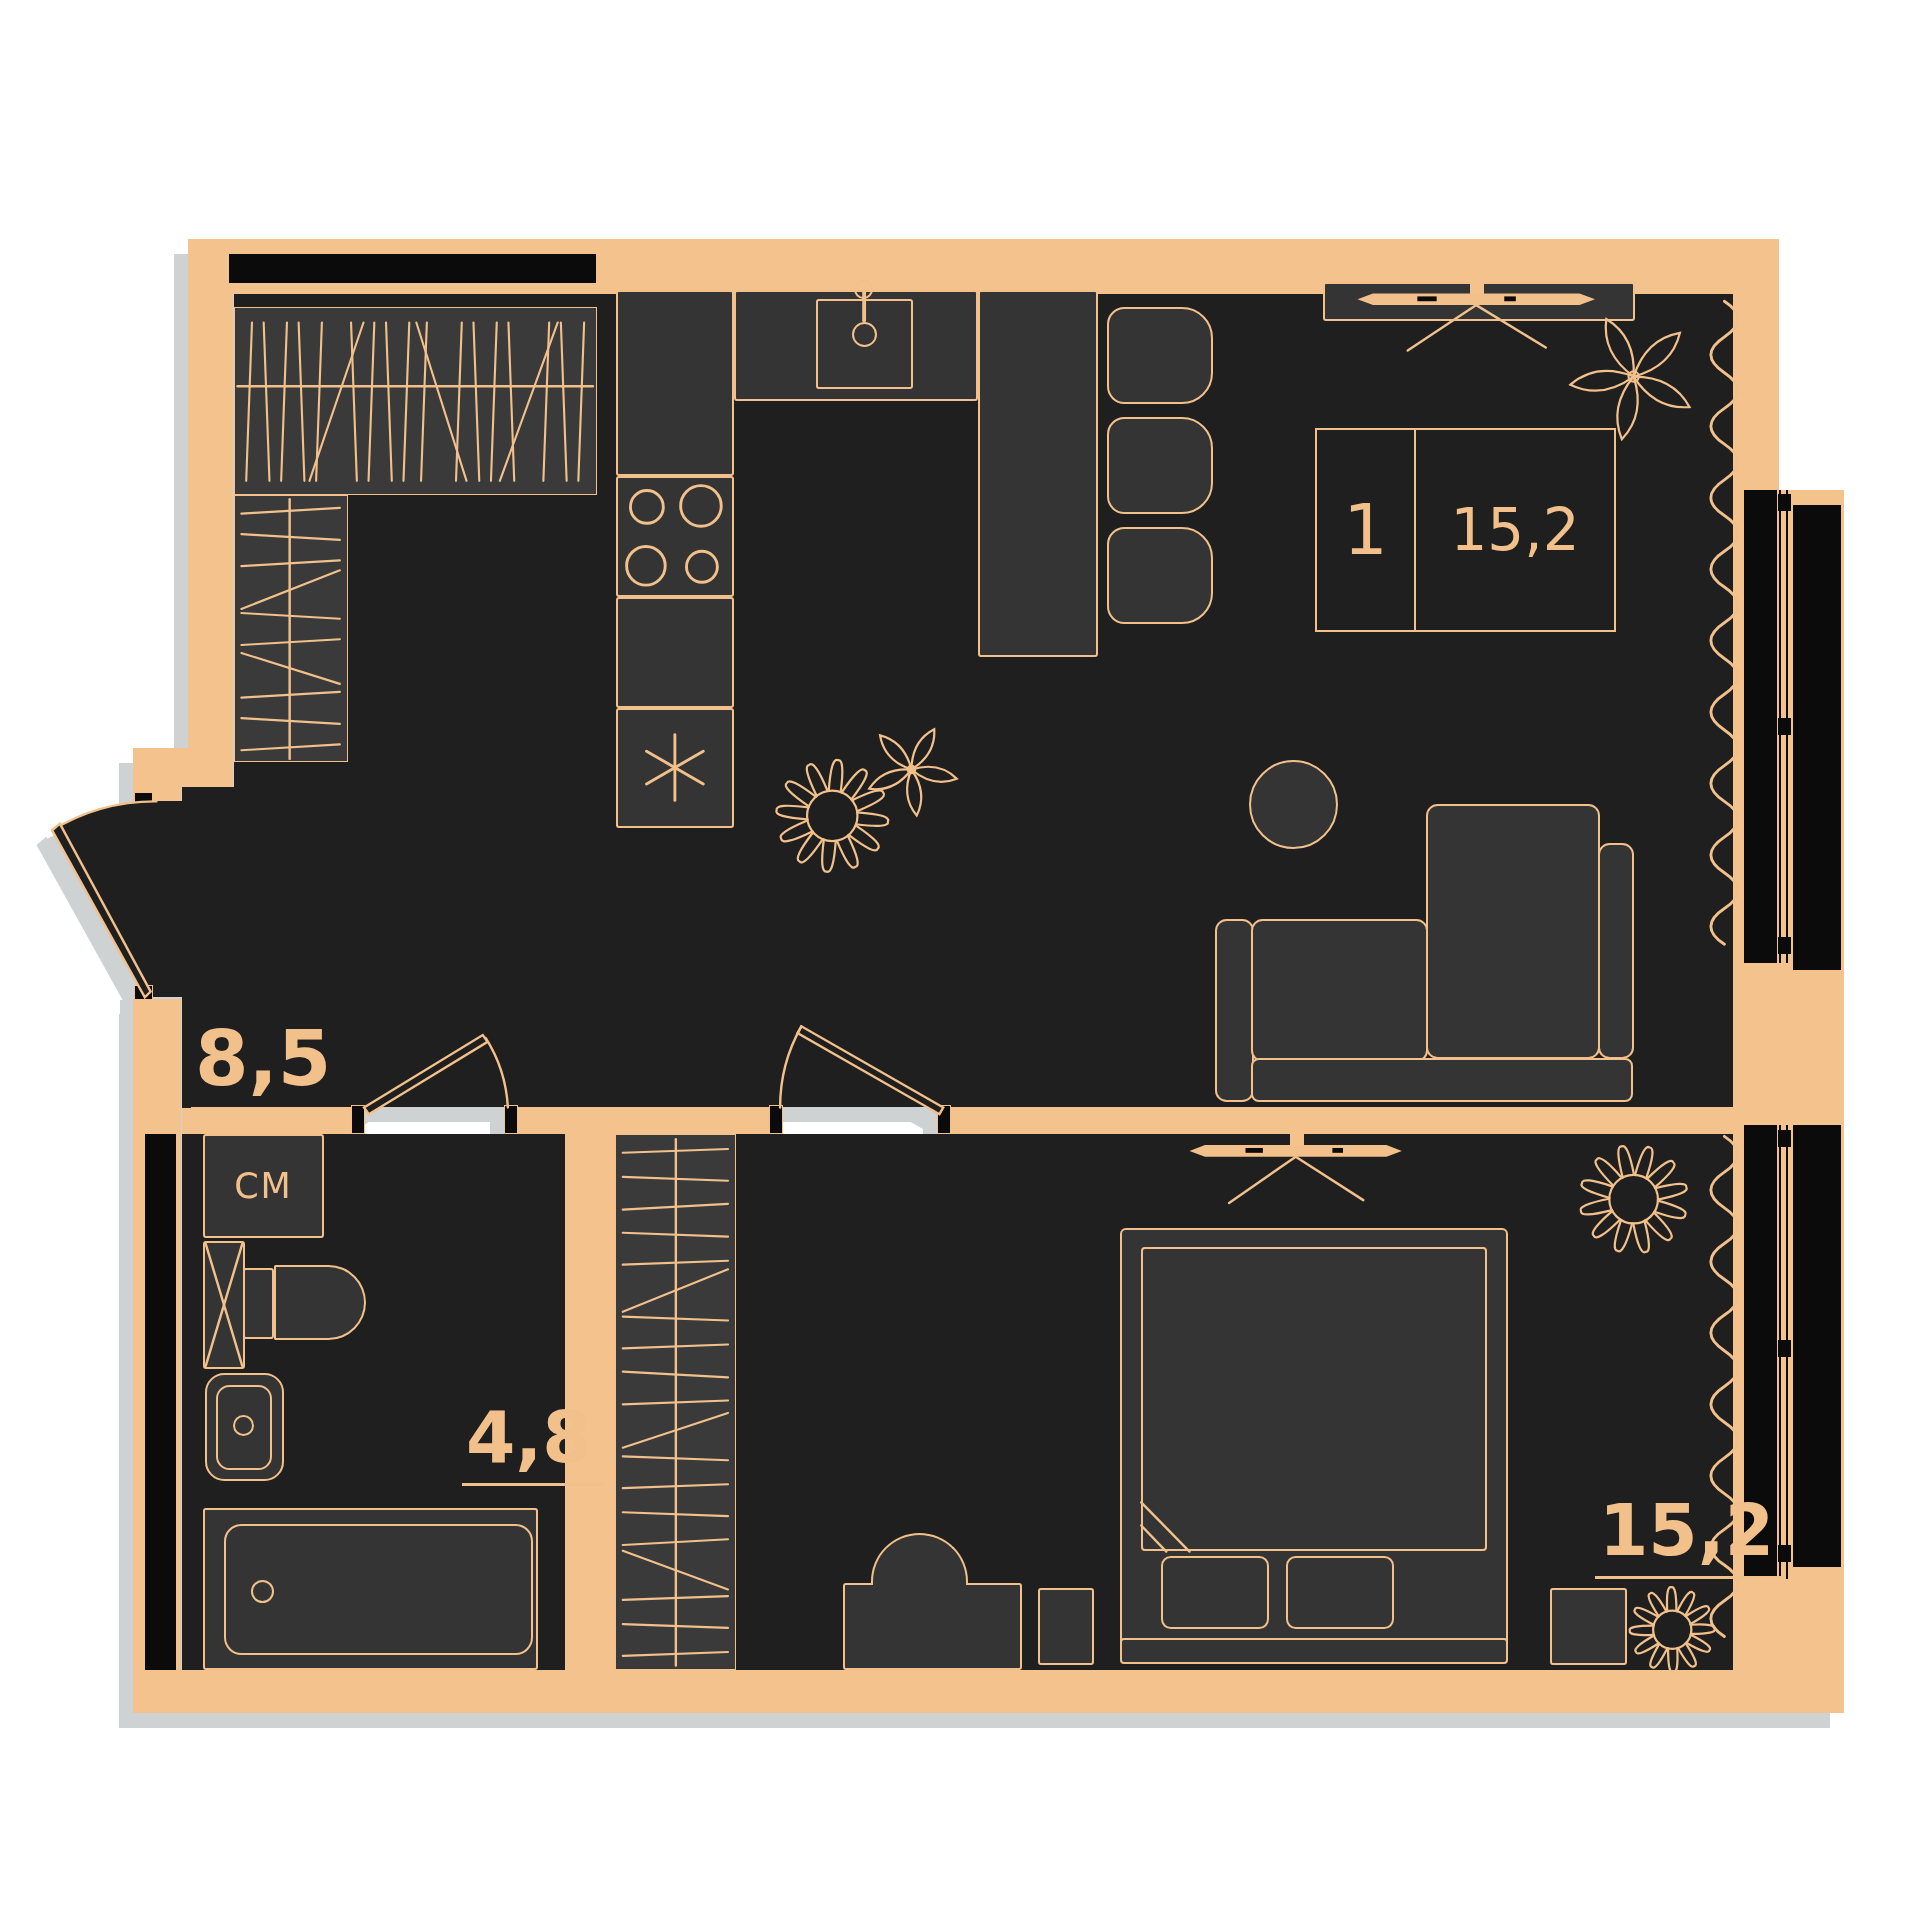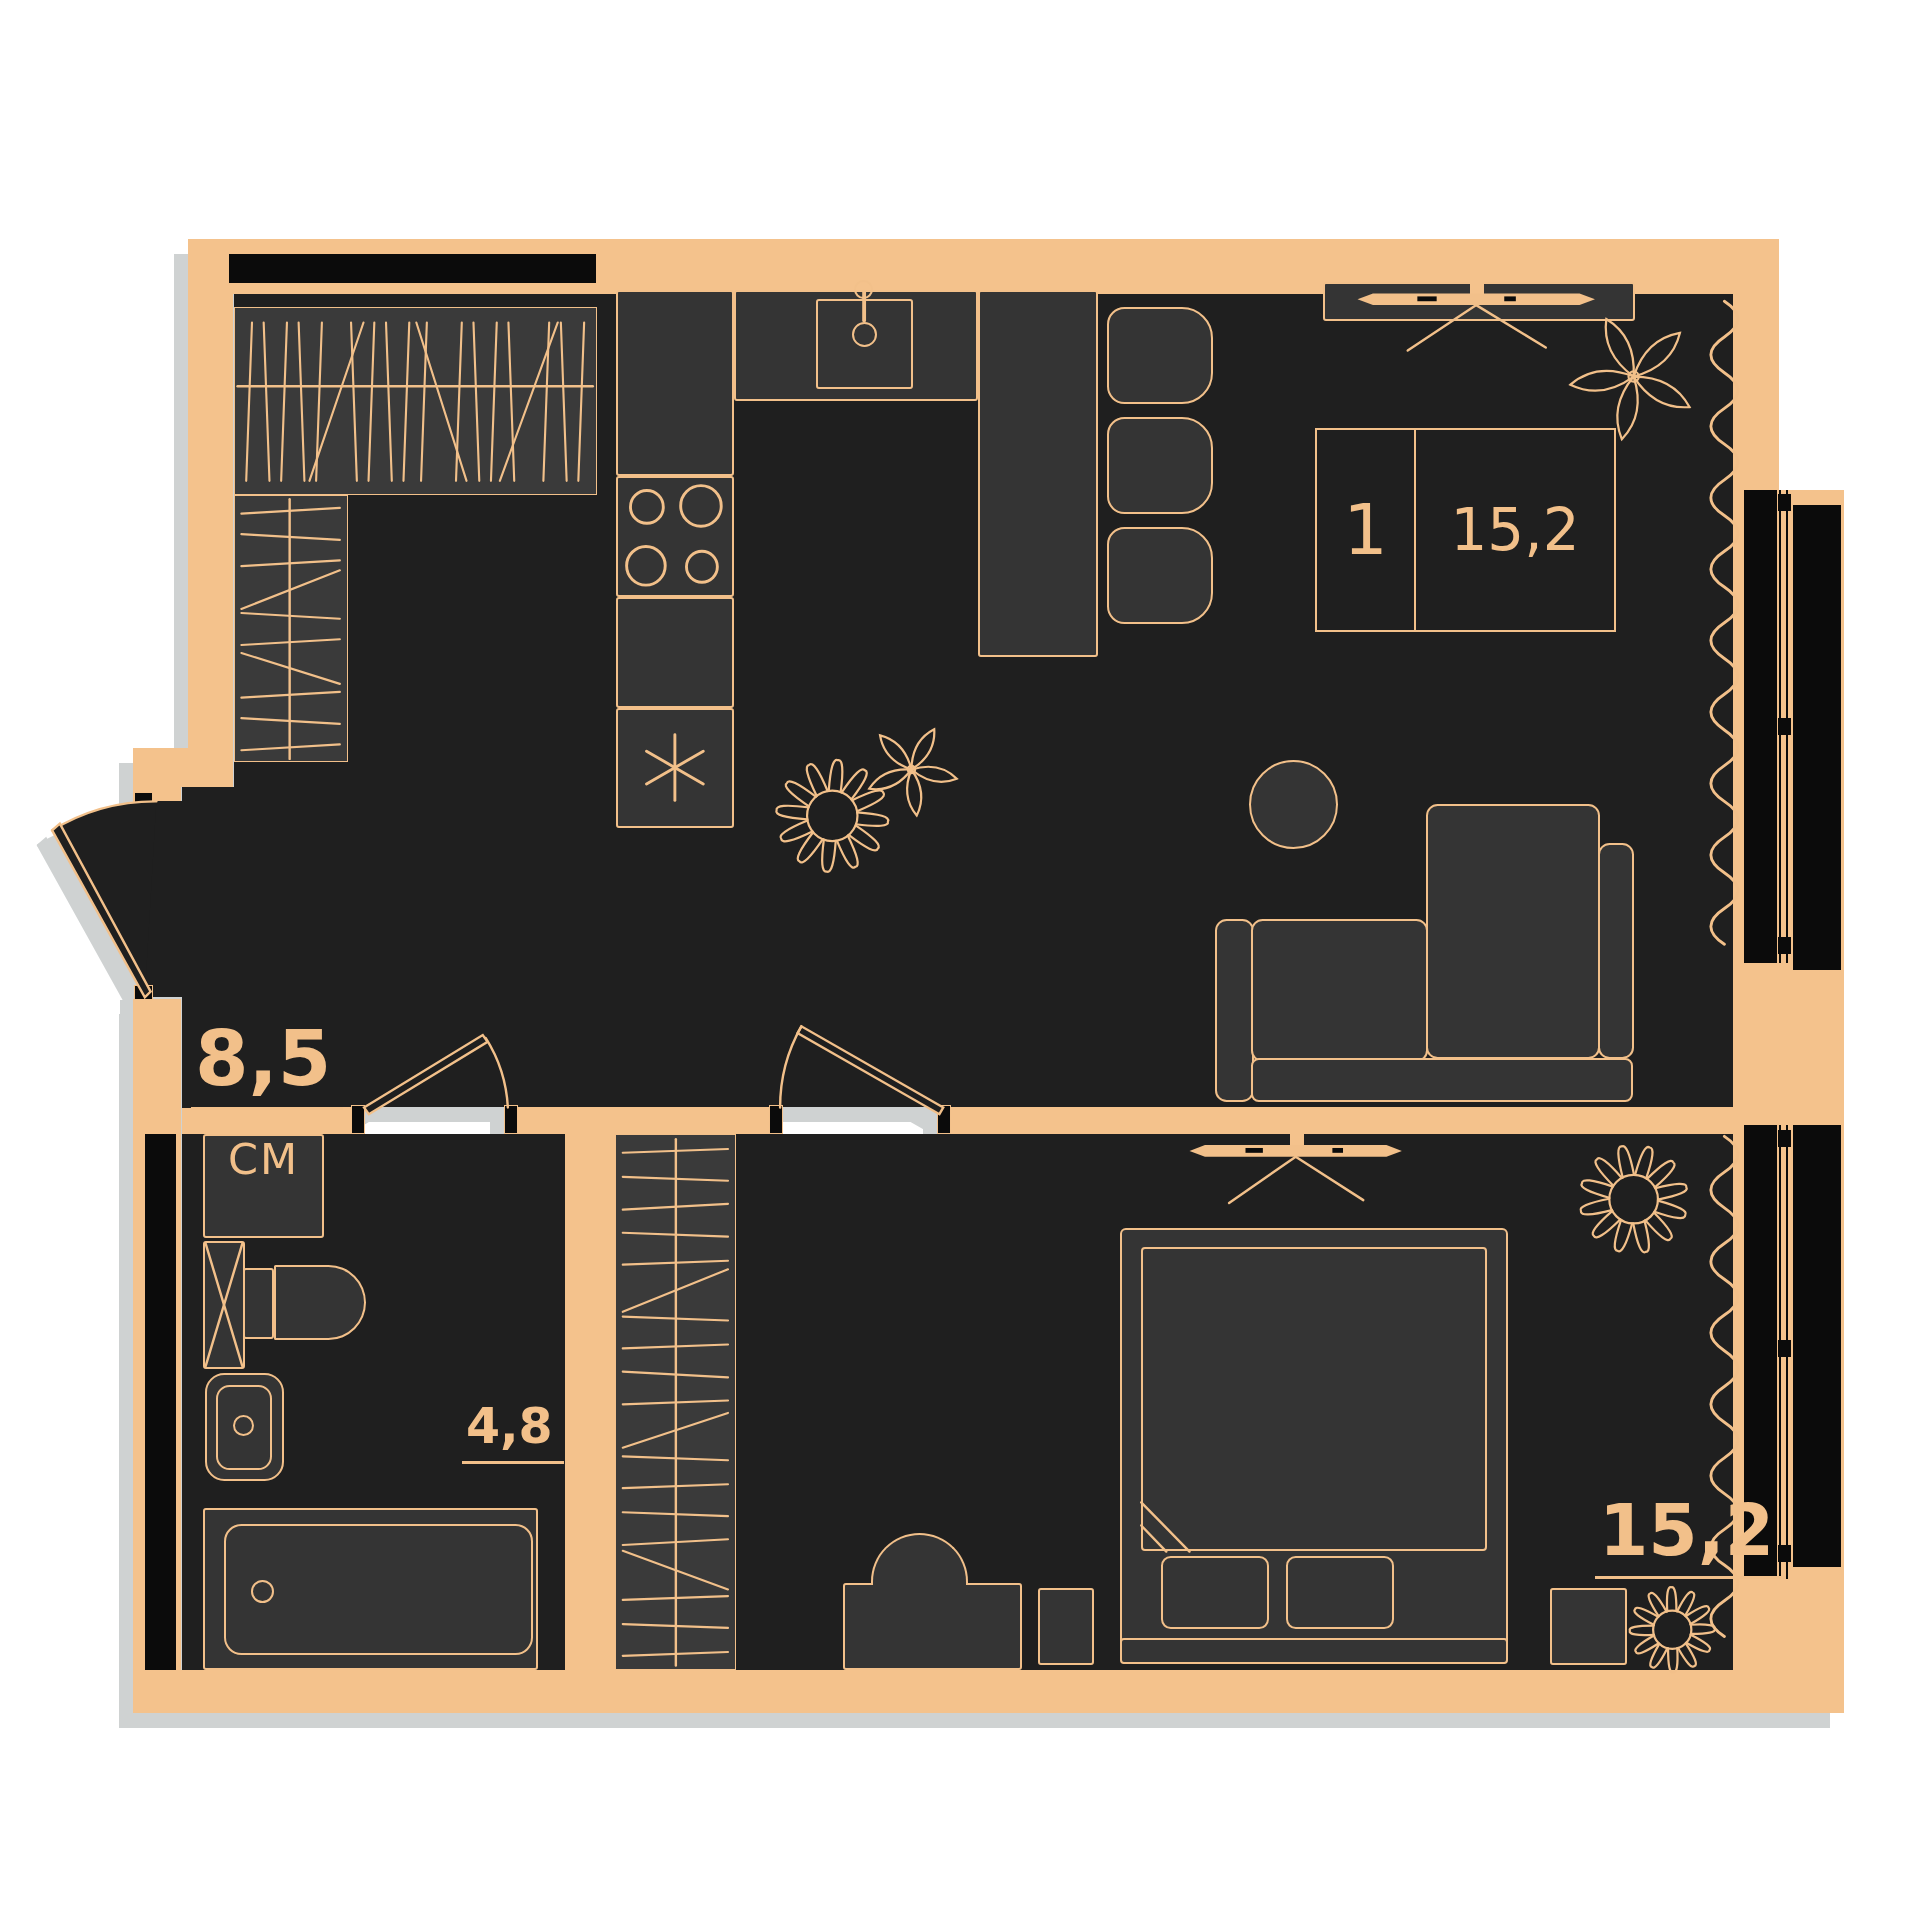--- a/index.html
+++ b/index.html
@@ -19,21 +19,21 @@
   .round{border-radius:50%}
   .r-chair{border-radius:17.4px 31px 31px 17.4px}
   .r-semi{border-radius:58px 58px 0 0;border-bottom:none}
   .r-bowl{border-radius:1.9px 44px 44px 1.9px}
   .r4{border-radius:3.9px}.r6{border-radius:5.8px}.r8{border-radius:7.7px}.r10{border-radius:9.7px}
   .r12{border-radius:11.6px}.r14{border-radius:13.5px}.r18{border-radius:17.4px}.r20{border-radius:19.3px}
   #overlay{position:absolute;left:0;top:0;pointer-events:none}
   .labels{position:absolute;inset:0;font-family:"DejaVu Sans",sans-serif;color:var(--line,#f2c08a)}
   .room-label{position:absolute;font-weight:700;line-height:1}
   .ul{display:inline-block;border-bottom:3.9px solid var(--line,#f2c08a);padding:0 11.6px 9.7px 3.9px}
-  .wm{position:absolute;display:flex;align-items:flex-start;justify-content:center;font-size:43px;letter-spacing:1.9px}
+  .wm{position:absolute;display:flex;align-items:center;justify-content:center;font-size:35px;letter-spacing:1.9px}
   .info-box{position:absolute;display:flex;border:2.9px solid var(--line,#f2c08a)}
   .info-left{width:97px;border-right:2.9px solid var(--line,#f2c08a);display:flex;align-items:center;justify-content:center;font-size:70px}
   .info-right{flex:1;display:flex;flex-direction:column}
   .info-cell{flex:1;display:flex;align-items:center;justify-content:center;font-size:58px}
   .info-cell + .info-cell{border-top:2.9px solid var(--line,#f2c08a)}
 </style>
 </head>
 <body>
 
 <div class="page">
@@ -298,21 +298,21 @@
             <line x1="1182" y1="1556" x2="1232" y2="1607" stroke-width="2.5"></line>
             <line x1="1182" y1="1580" x2="1208" y2="1607" stroke-width="2.5"></line>
           </g>
         </svg>
     </div>
 
     <div class="labels">
       <div class="room-label" style="left:191px;top:1020px;font-size:77px">
         <span class="ul">8,5</span>
       </div>
-      <div class="room-label" style="left:462px;top:1402px;font-size:49px">
+      <div class="room-label" style="left:462px;top:1402px;font-size:71px">
         <span class="ul">4,8</span>
       </div>
       <div class="room-label" style="left:1595px;top:1495px;font-size:71px">
         <span class="ul">15,2</span>
       </div>
 
       <div class="wm" style="left:203px;top:1134px;width:121px;height:104px">
         <span>СМ</span>
       </div>
 

